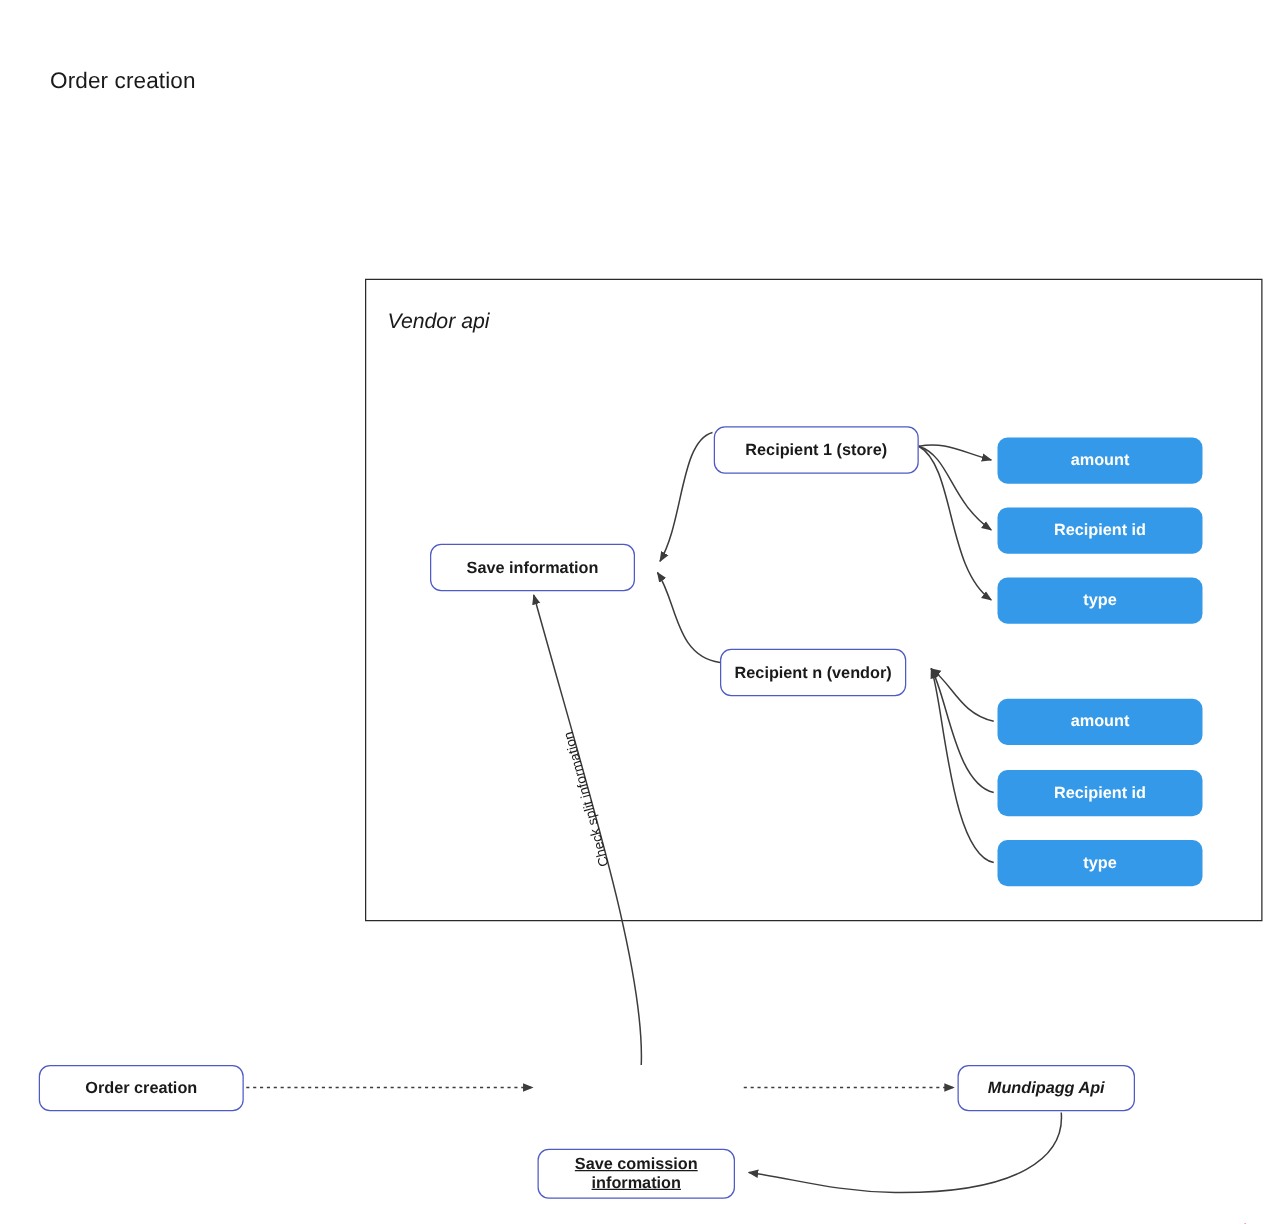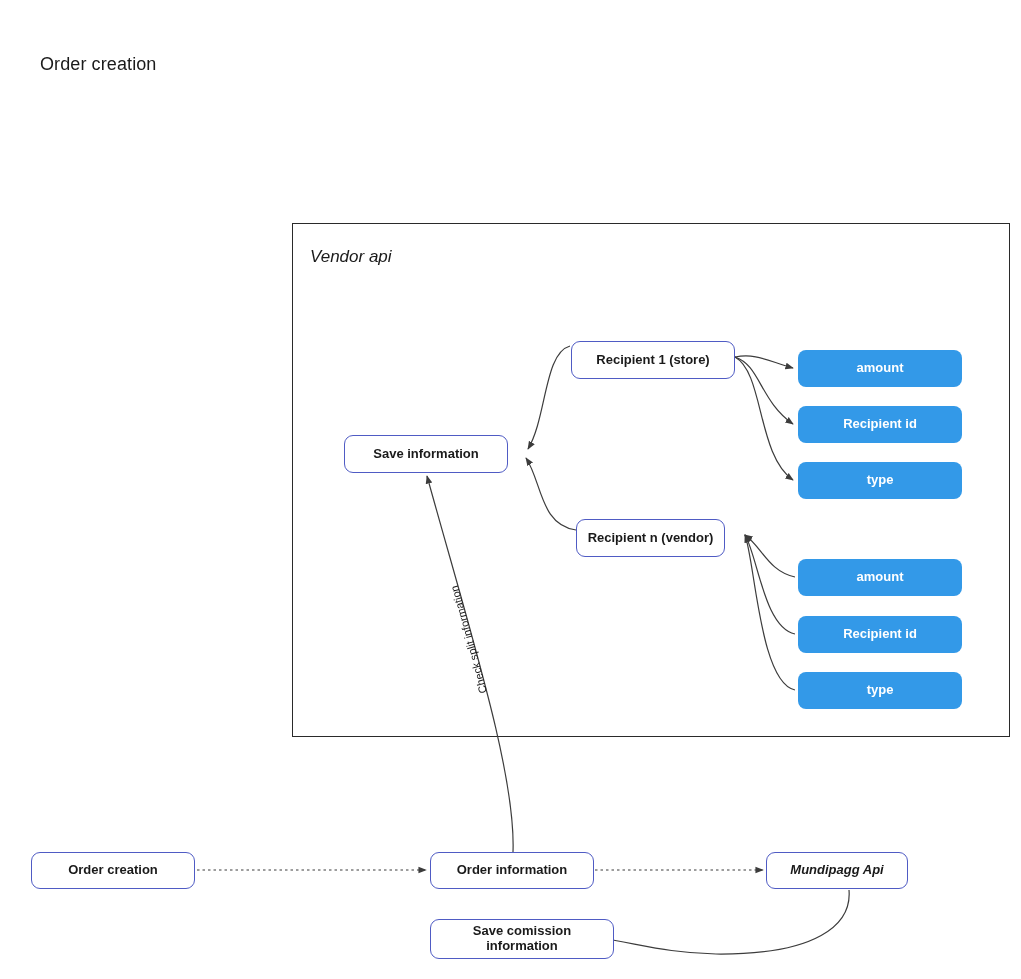--- a/index.html
+++ b/index.html
@@ -178,27 +178,24 @@
     <span>Recipient id</span>
   </div>
   <div class="node node-filled" style="left:782px; top:637px; width:164px; height:37px;">
     <span>type</span>
   </div>
 
   <div class="node node-outline" style="left:15px; top:817px; width:164px; height:37px;">
     <span>Order creation</span>
   </div>
 
-  <div class="node node-outline" style="left:414px; top:817px; width:164px; height:37px;">
-    <span>Order information</span>
-  </div>
 
   <div class="node node-outline" style="left:750px; top:817px; width:142px; height:37px;font-style:italic;">
     <span>Mundipagg Api</span>
   </div>
 
-  <div class="node node-outline" style="left:414px; top:884px; width:184px; height:40px; flex-direction:column; justify-content:center;">
+  <div class="node node-outline" style="left:414px; top:884px; width:158px; height:40px; flex-direction:column; justify-content:center;text-decoration:underline;">
     <span>Save comission</span>
     <span>information</span>
   </div>
 
   <div class="watermark">miro</div>
 </div>
 
 </body></html>

